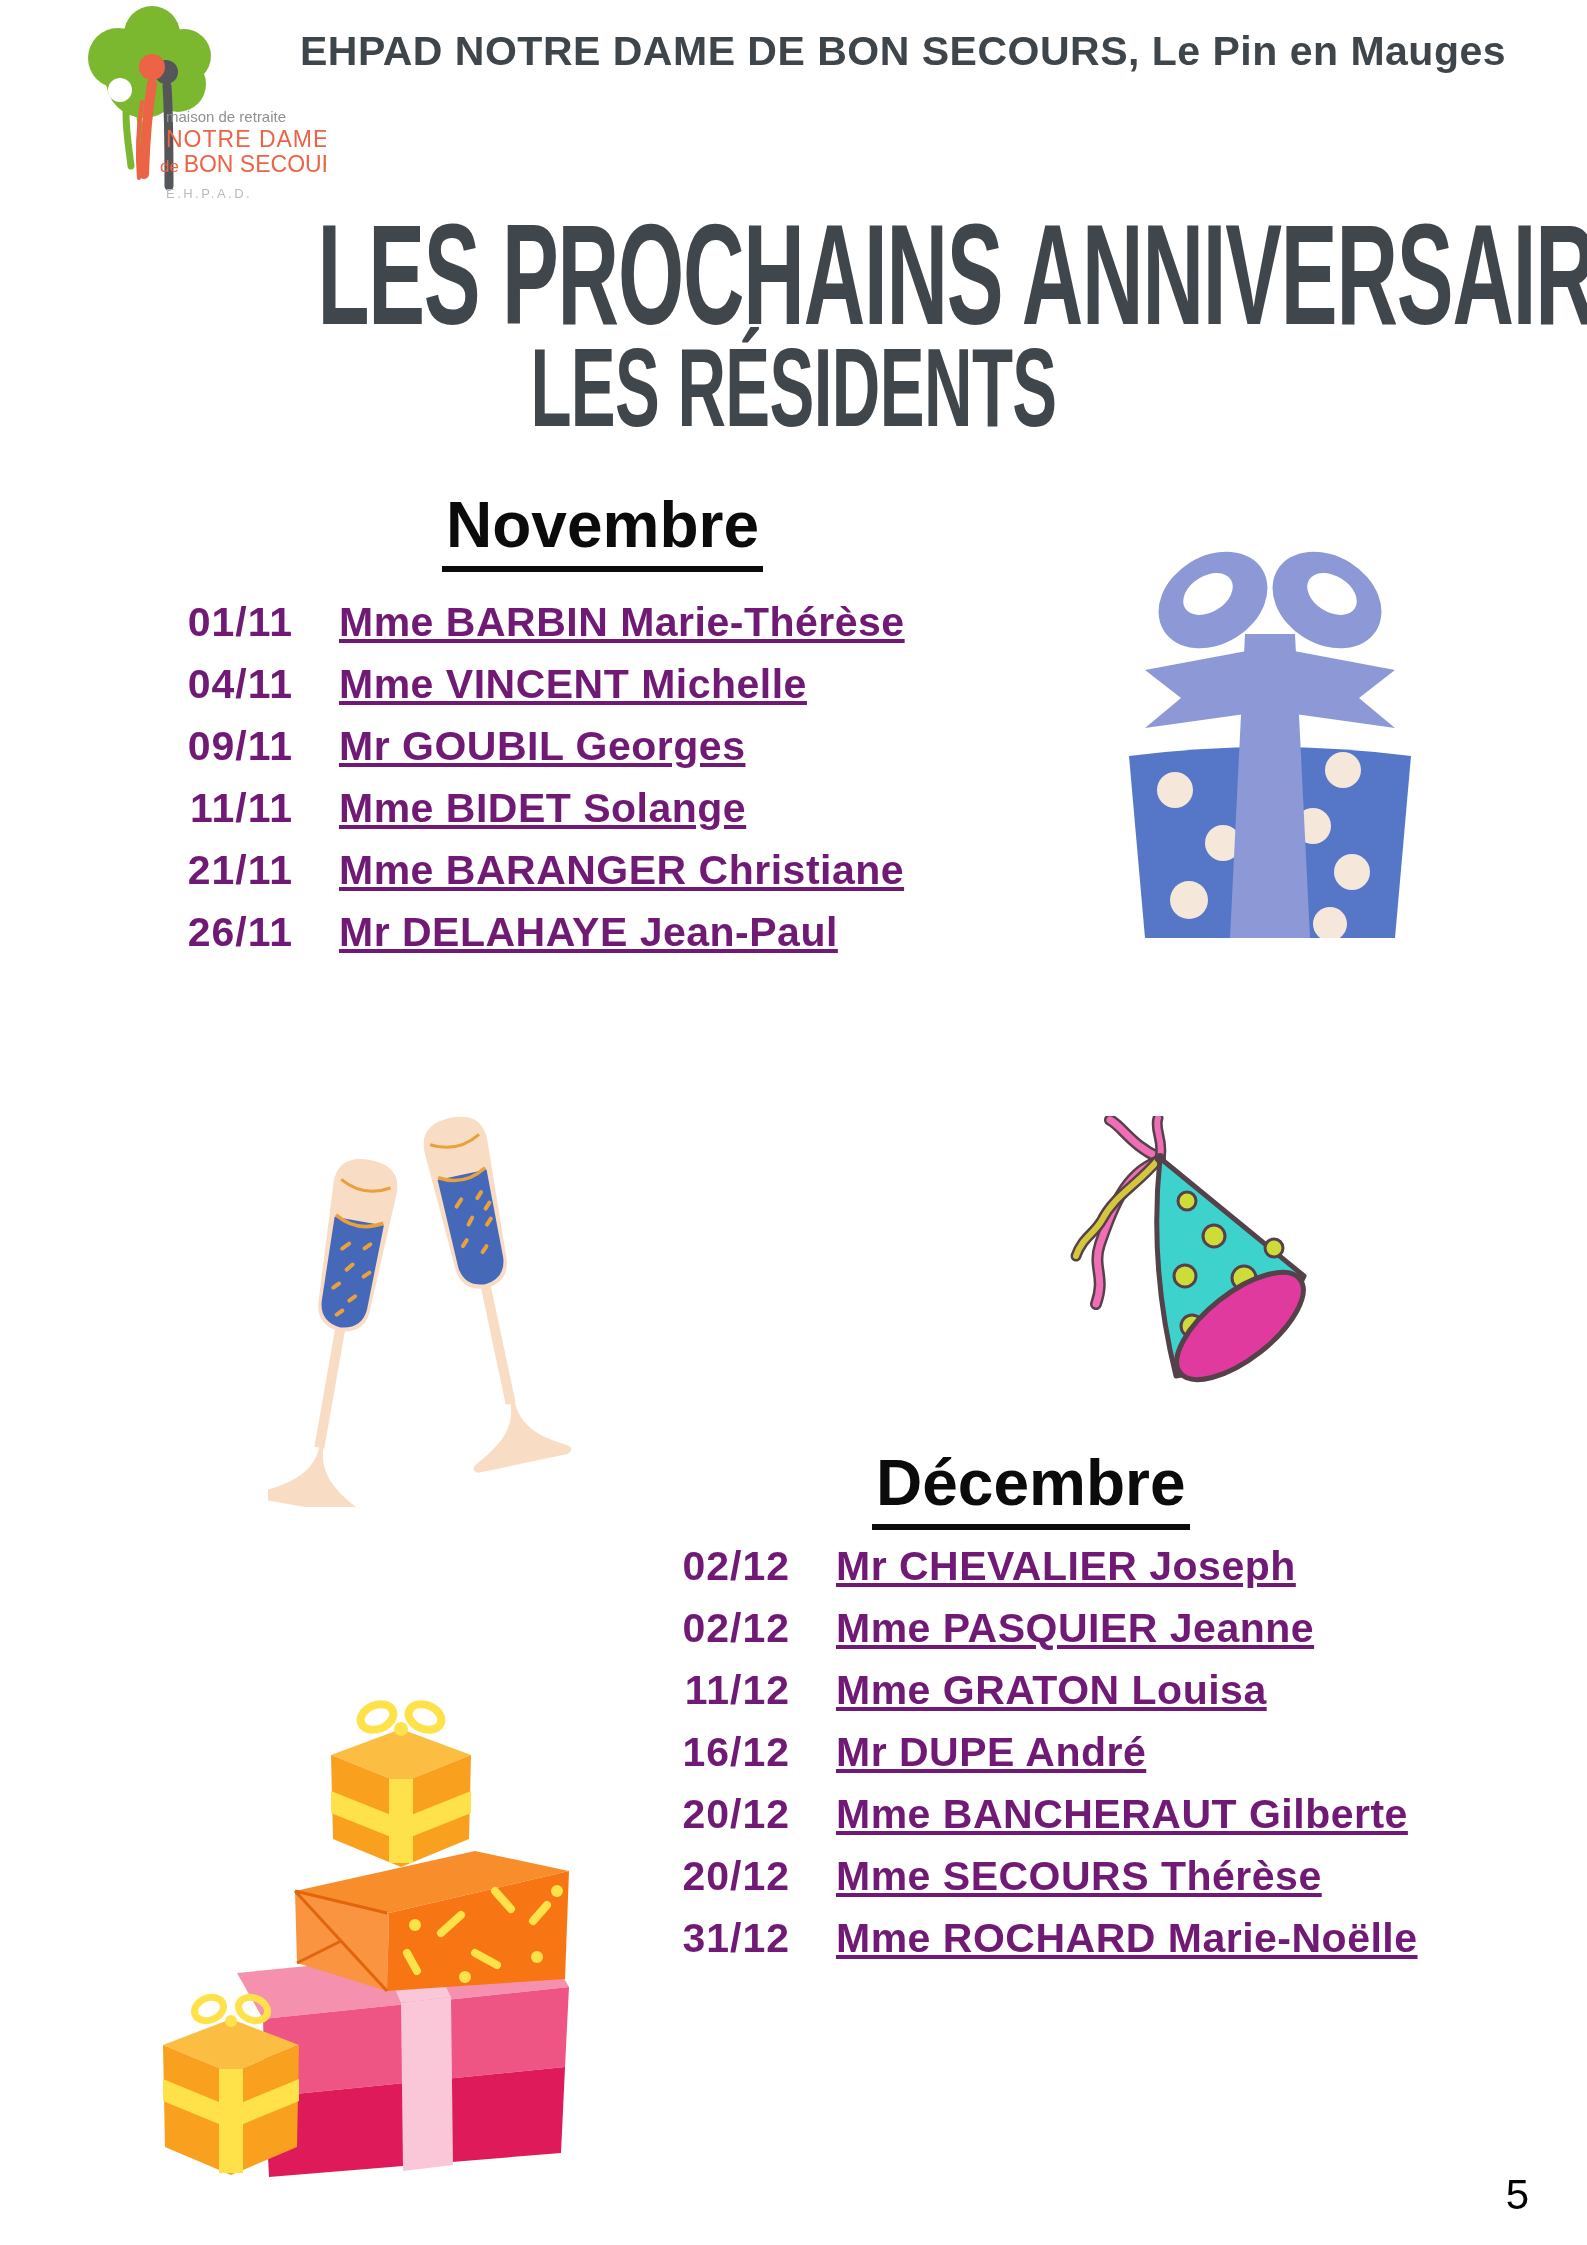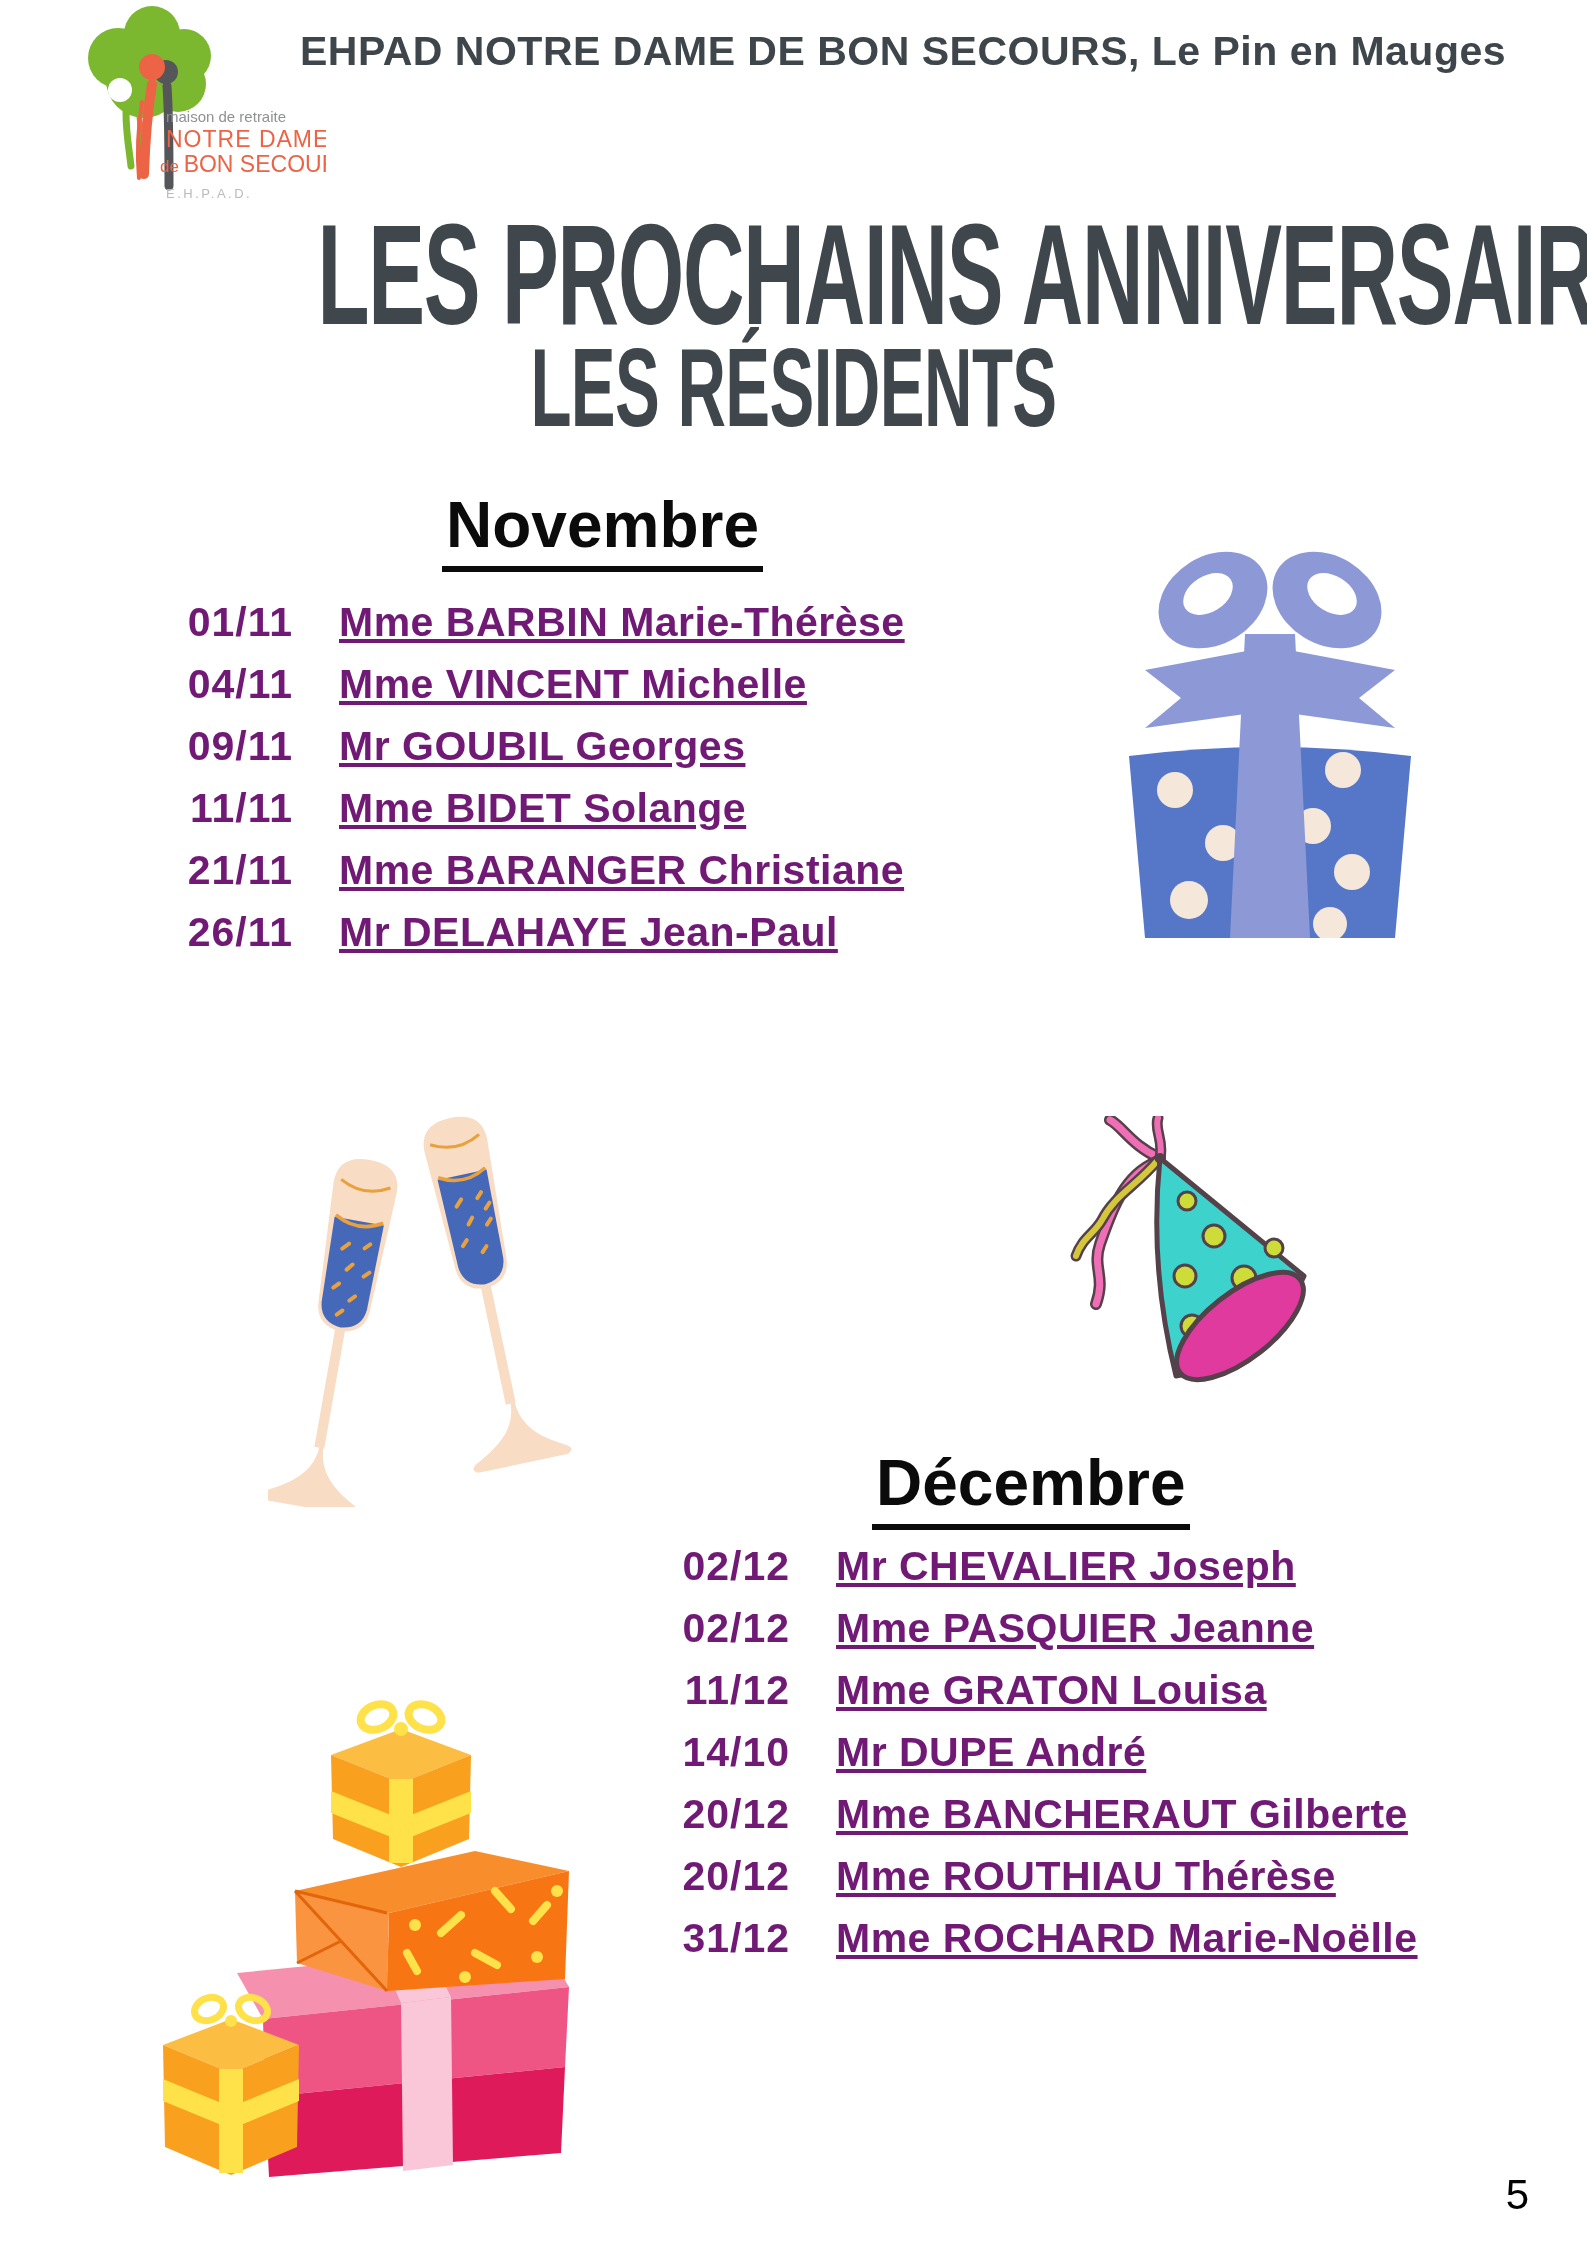--- a/index.html
+++ b/index.html
@@ -135,32 +135,32 @@
         <div class="bdate">02/12</div>
         <div class="bname">Mme PASQUIER Jeanne</div>
       </div>
 
       <div class="brow">
         <div class="bdate">11/12</div>
         <div class="bname">Mme GRATON Louisa</div>
       </div>
 
       <div class="brow">
-        <div class="bdate">14/10</div>
+        <div class="bdate">16/12</div>
         <div class="bname">Mr DUPE André</div>
       </div>
 
       <div class="brow">
         <div class="bdate">20/12</div>
         <div class="bname">Mme BANCHERAUT Gilberte</div>
       </div>
 
       <div class="brow">
         <div class="bdate">20/12</div>
-        <div class="bname">Mme ROUTHIAU Thérèse</div>
+        <div class="bname">Mme SECOURS Thérèse</div>
       </div>
 
       <div class="brow">
         <div class="bdate">31/12</div>
         <div class="bname">Mme ROCHARD Marie-Noëlle</div>
       </div>
     </div>
 
   <svg class="ill ill-gift" width="330" height="400" viewBox="0 0 330 400" aria-hidden="true">
     <polygon points="168,108 40,132 76,160 40,190 168,172" fill="var(--gift-ribbon)"></polygon>

